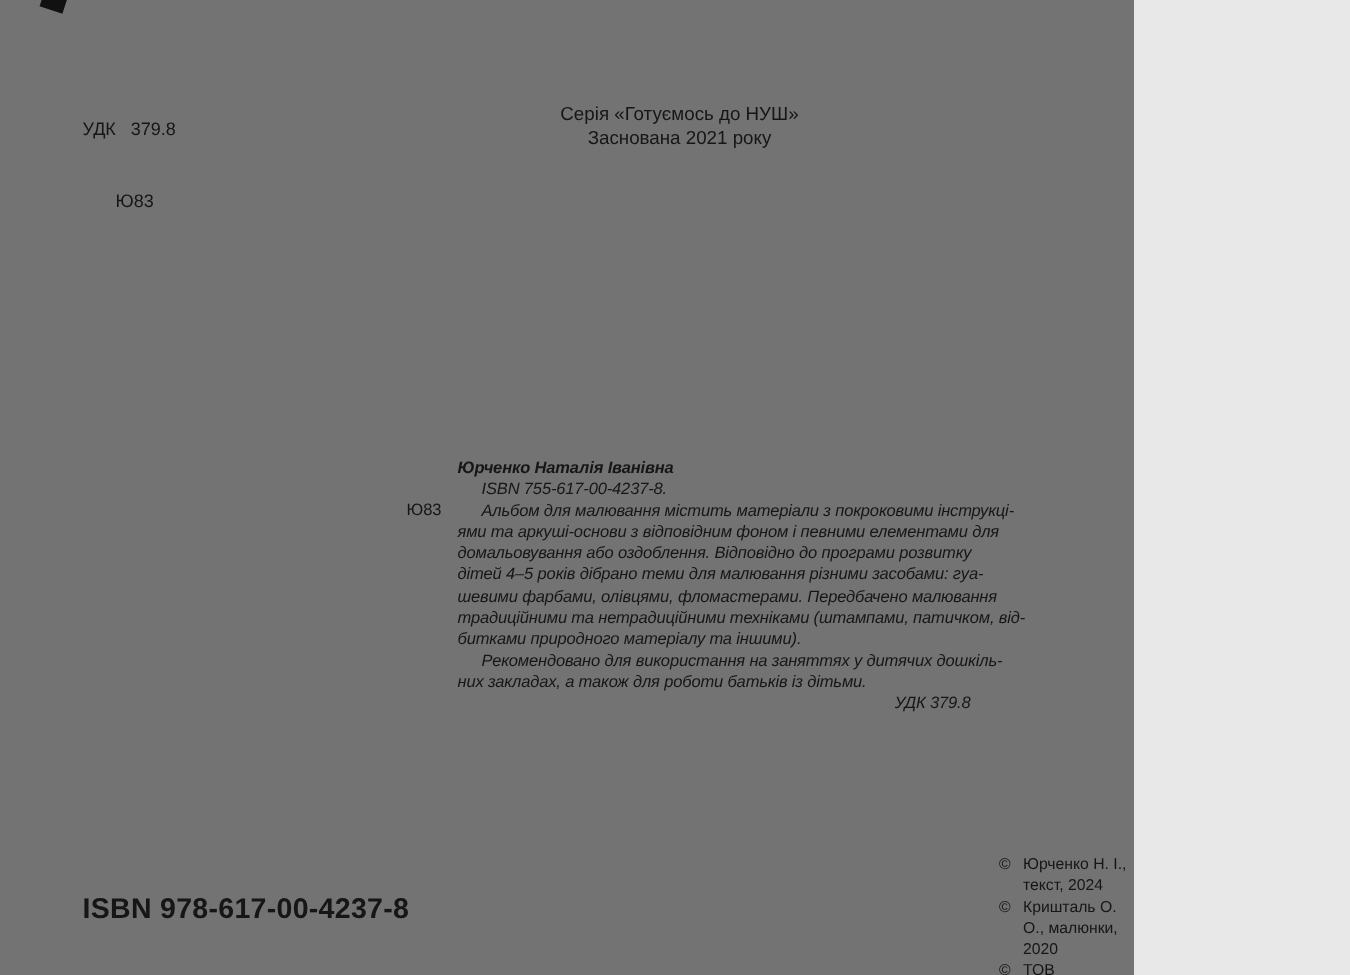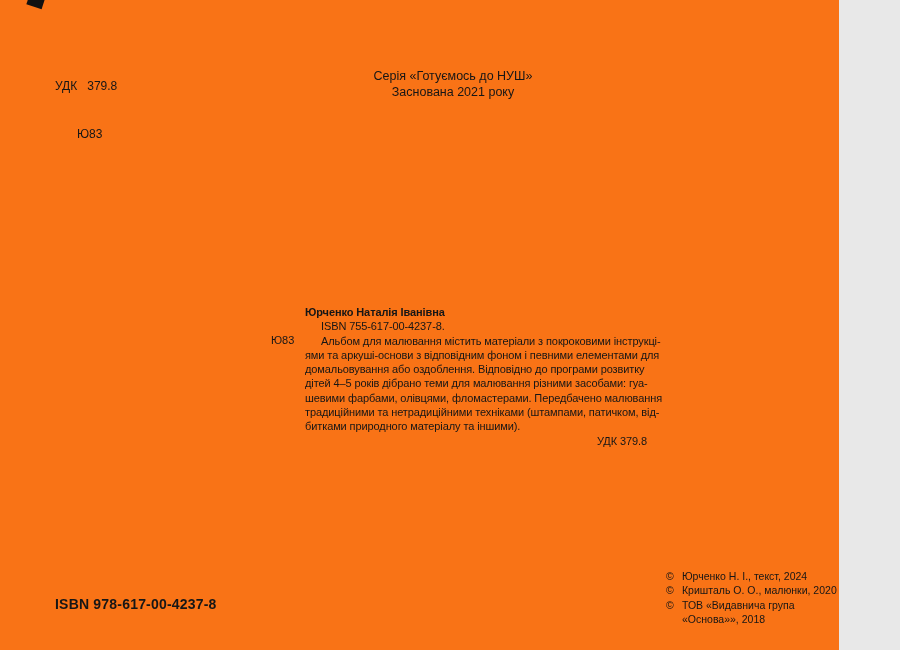--- a/index.html
+++ b/index.html
@@ -1,22 +1,22 @@
 <!DOCTYPE html>
 <html><head>
 <meta charset="utf-8">
 <style>
   * { margin: 0; padding: 0; box-sizing: border-box; }
   html, body { background: #e8e8e8; }
   body { width: 900px; height: 650px; }
   .page {
     position: relative;
-    width: 839px;
+    width: 756px;
     height: 650px;
-    background: #f97316;
+    background: #737373;
     font-family: "Liberation Sans", sans-serif;
     color: #161616;
     overflow: hidden;
   }
   .scan-artifact {
     position: absolute;
     left: 28px; top: -6px;
     width: 16px; height: 13px;
     background: #111;
     transform: rotate(18deg);
@@ -42,29 +42,30 @@
     left: 271px; top: 334px;
     font-size: 11px;
   }
   .catalog {
     position: absolute;
     left: 305px; top: 305px;
     width: 346px;
     font-size: 11px;
     line-height: 14.3px;
     letter-spacing: -0.1px;
+    font-style: italic;
   }
   .para { white-space: pre; }
   .indent { text-indent: 16px; }
   .bold { font-weight: bold; }
   .udc-right { text-align: right; padding-right: 4px; }
   .footer-isbn {
     position: absolute;
     left: 55px; top: 596px;
-    font-size: 14px;
+    font-size: 19px;
     font-weight: bold;
     letter-spacing: 0.2px;
   }
   .copyrights {
     position: absolute;
     left: 666px; top: 569px;
     font-size: 10.5px;
     line-height: 14.3px;
   }
   .copy-row { display: flex; }
@@ -92,20 +93,22 @@
   <div class="catalog">
     <div class="bold">Юрченко Наталія Іванівна</div>
     <div class="para indent">ISBN 755-617-00-4237-8.</div>
     <div class="para indent">Альбом для малювання містить матеріали з покроковими інструкці-
 ями та аркуші-основи з відповідним фоном і певними елементами для
 домальовування або оздоблення. Відповідно до програми розвитку
 дітей 4–5 років дібрано теми для малювання різними засобами: гуа-
 шевими фарбами, олівцями, фломастерами. Передбачено малювання
 традиційними та нетрадиційними техніками (штампами, патичком, від-
 битками природного матеріалу та іншими).</div>
+    <div class="para indent">Рекомендовано для використання на заняттях у дитячих дошкіль-
+них закладах, а також для роботи батьків із дітьми.</div>
     <div class="udc-right">УДК 379.8</div>
   </div>
 
   <div class="footer-isbn">ISBN 978-617-00-4237-8</div>
 
   <div class="copyrights">
     <div class="copy-row">
       <span class="copy-symbol">©</span>
       <span>Юрченко Н. І., текст, 2024</span>
     </div>

